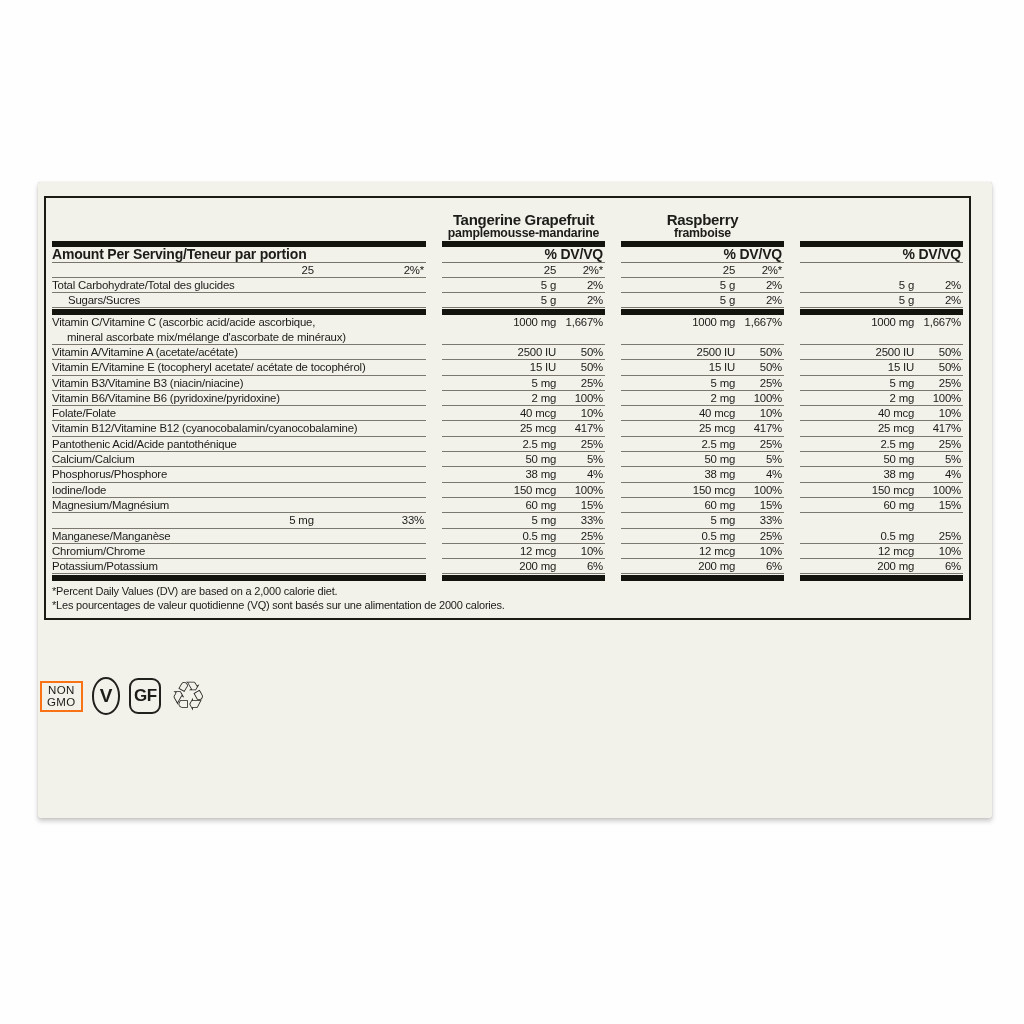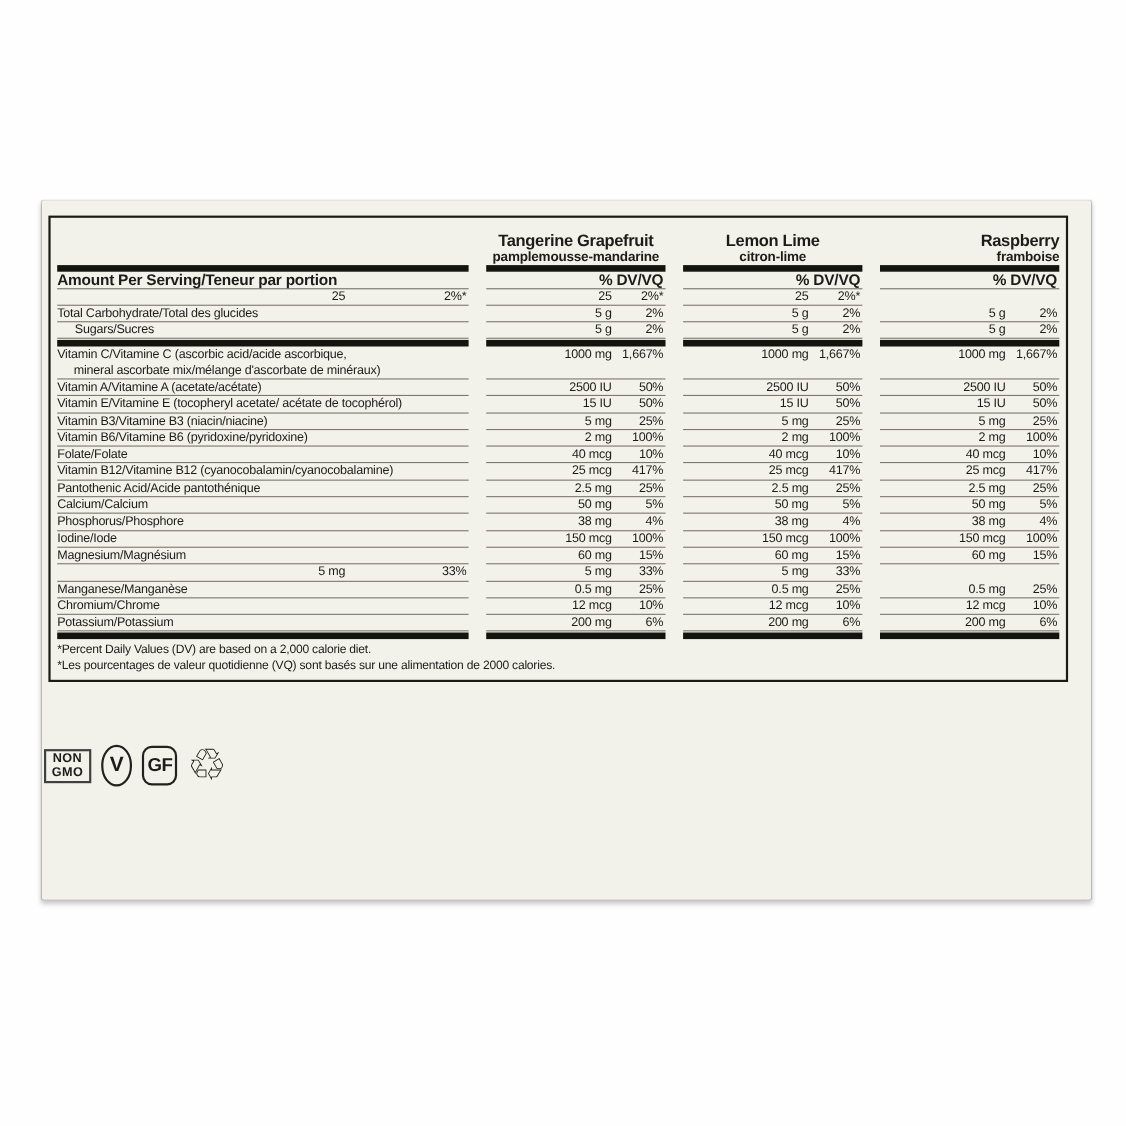--- a/index.html
+++ b/index.html
@@ -34,21 +34,21 @@
   .frow .amt{width:70%;text-align:right;white-space:nowrap;}
   .frow .dv{flex:1;text-align:right;padding-right:2px;white-space:nowrap;}
   .macro-host > div:nth-of-type(3) .lbl .l1{padding-left:16px;}
   .footnotes{margin-top:4px;font-size:11px;line-height:13.8px;letter-spacing:-0.2px;white-space:nowrap;}
   
   .ing-grid{position:absolute;left:8px;top:440px;width:940px;display:grid;
             grid-template-columns:160px 250px 250px 254px;column-gap:8px;align-items:start;}
   .company{padding-top:46px;text-align:center;}
   .co-lines div{font-size:11.3px;font-weight:700;line-height:15.6px;letter-spacing:-0.2px;white-space:nowrap;}
   .badges{margin-top:9px;display:flex;align-items:center;gap:9px;margin-left:-6px;}
-  .badge-nongmo{border:2px solid #404040;padding:1px 5px;text-align:center;font-weight:700;
+  .badge-nongmo{border:2px solid #f97316;padding:1px 5px;text-align:center;font-weight:400;
                 font-size:11.5px;line-height:12.5px;letter-spacing:0.4px;}
   .badge-nongmo span{display:block;}
   .badge-vegan{width:34px;height:34px;border:2.5px solid #21211d;border-radius:50%;display:flex;
                align-items:center;justify-content:center;font-size:19px;font-weight:800;}
   .badge-gf{width:38px;height:32px;border:2.5px solid #21211d;border-radius:9px;display:flex;
             align-items:center;justify-content:center;font-size:17px;font-weight:800;letter-spacing:-0.5px;}
   .badge-recycle{font-family:"DejaVu Sans",sans-serif;font-size:40px;line-height:36px;color:#21211d;}
 </style>
 </head>
 <body>
@@ -60,24 +60,20 @@
 
       <div class="fgrid head-row">
         <div class="cell">
         </div>
 
       <div class="cell flavor-head">
             <div class="f-en">Tangerine Grapefruit</div>
             <div class="f-fr">pamplemousse-mandarine</div>
           </div>
           <div class="cell flavor-head">
-            <div class="f-en">Lemon Lime</div>
-            <div class="f-fr">citron-lime</div>
-          </div>
-          <div class="cell flavor-head">
             <div class="f-en">Raspberry</div>
             <div class="f-fr">framboise</div>
           </div>
         </div>
 
       <div class="fgrid bar-row">
         <div class="bar"></div>
         <div class="bar"></div>
         <div class="bar"></div>
         <div class="bar"></div>

